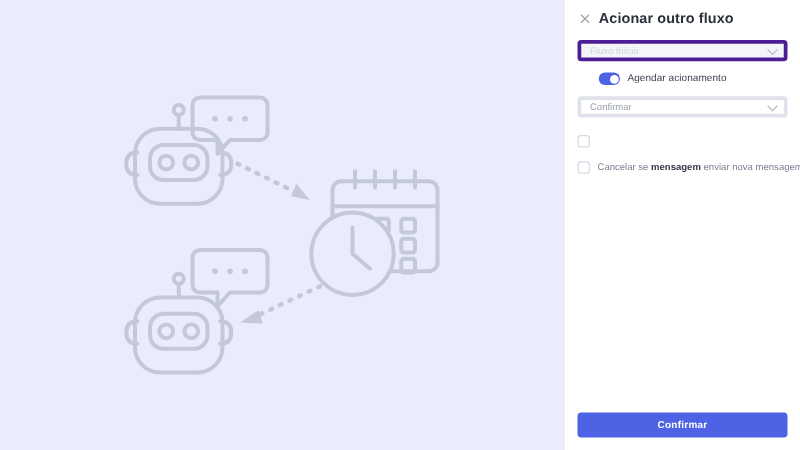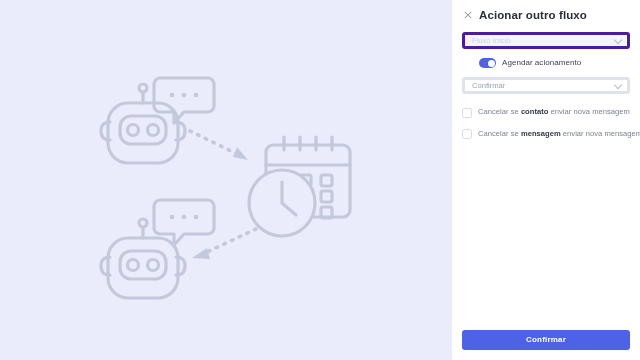--- a/index.html
+++ b/index.html
@@ -343,21 +343,20 @@
         <div class="select enabled">
           <span class="select-value">Confirmar</span>
           <span class="chevron"></span>
         </div>
       </div>
 
       <div class="check-list">
 
         <div class="check-row">
           <span class="checkbox"></span>
-          <span class="check-text"><span>Cancelar se </span><b>contato</b><span> enviar nova mensagem</span></span>
         </div>
 
         <div class="check-row">
           <span class="checkbox"></span>
           <span class="check-text"><span>Cancelar se </span><b>mensagem</b><span> enviar nova mensagem</span></span>
         </div>
 
       </div>
     </div>
 

